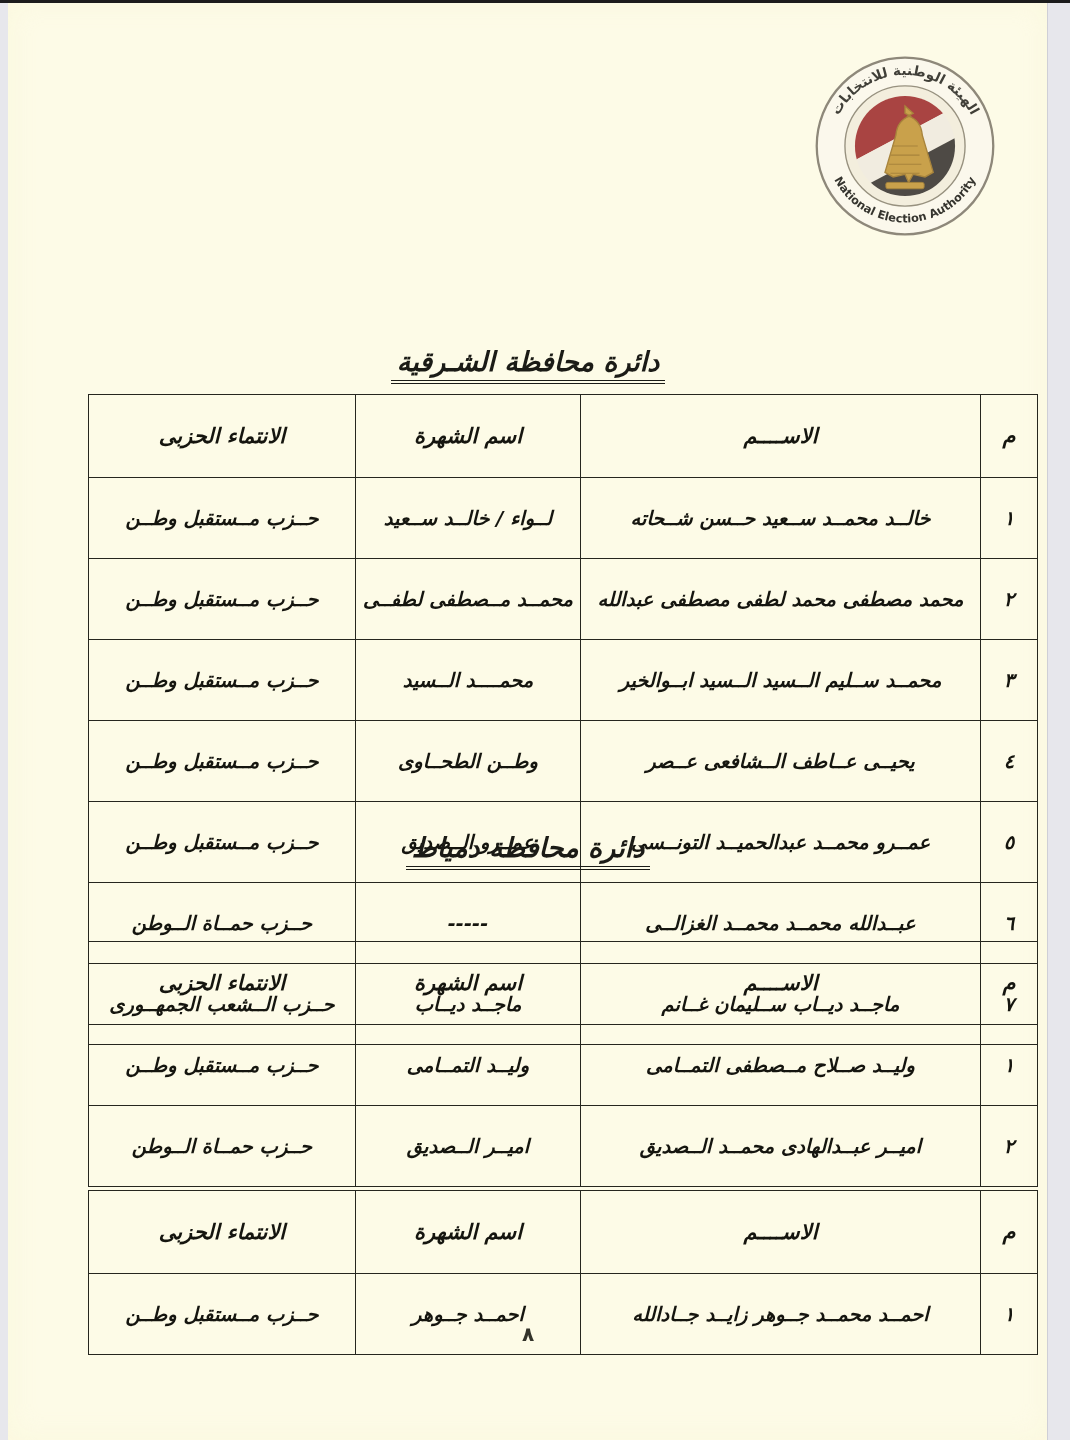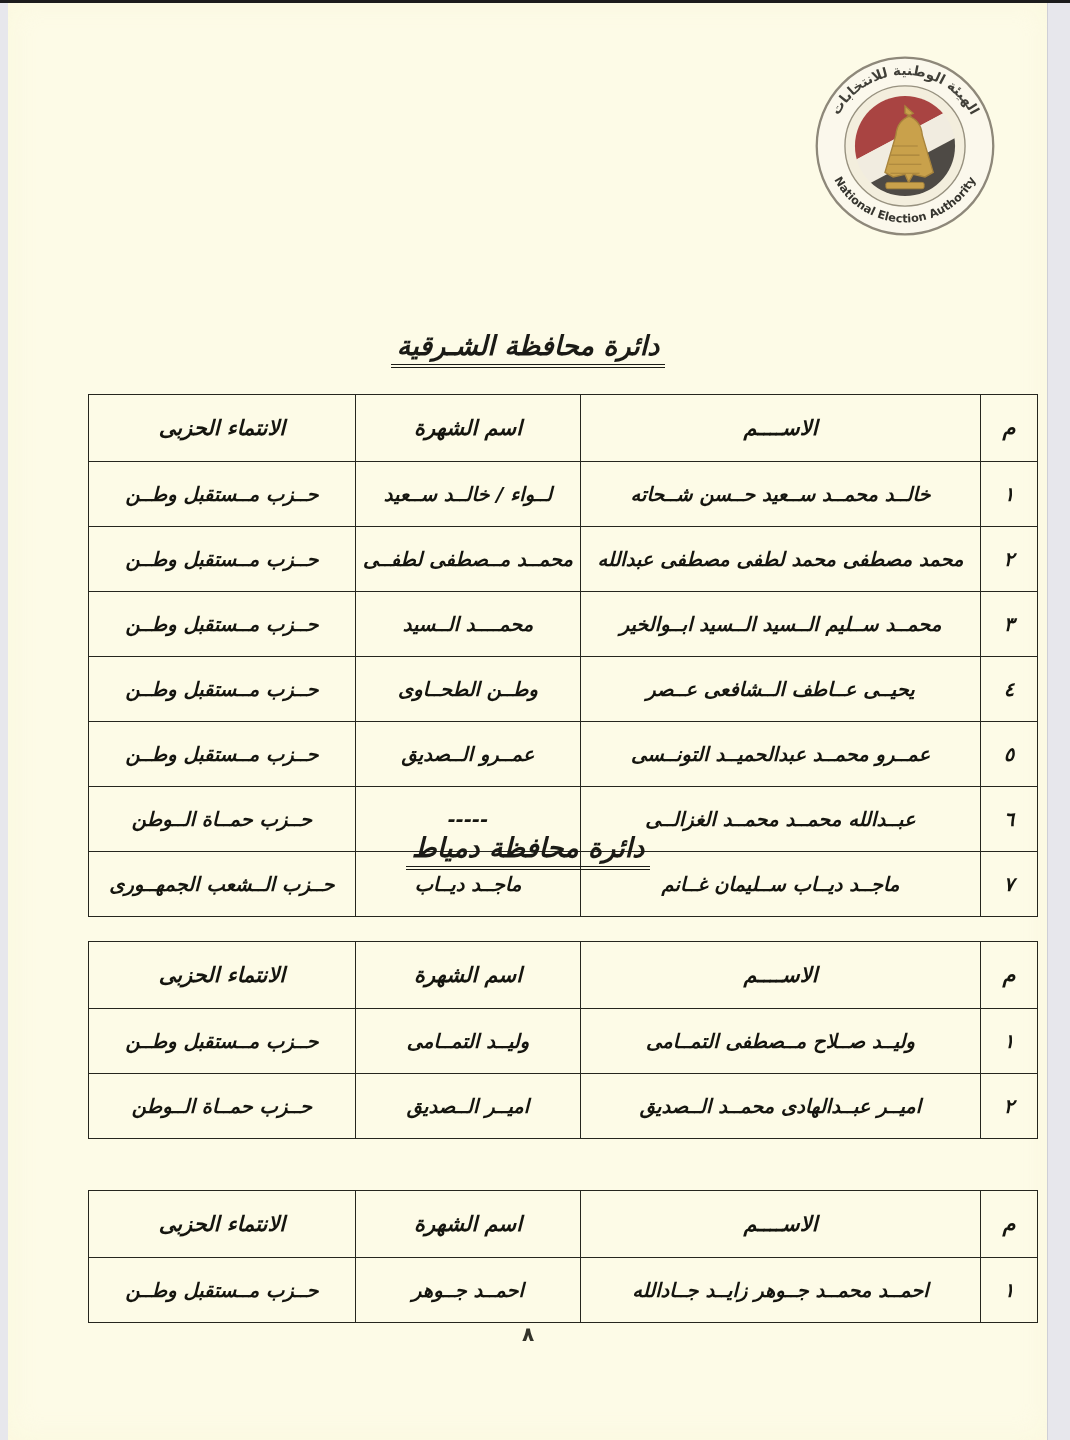--- a/index.html
+++ b/index.html
@@ -19,40 +19,40 @@
   
   .logo{position:absolute;top:55px;left:806px;width:182px;height:182px;}
 
   
   .sec-title{
     position:absolute;left:0;width:1040px;text-align:center;
     font-size:27px;font-weight:bold;font-style:italic;color:#1b1b16;
     direction:rtl;
   }
   .sec-title span{border-bottom:4px double #1b1b16;padding:0 6px 3px 6px;}
-  .t1{top:330px;}
+  .t1{top:346px;}
   .t2{top:832px;}
   .t3{top:1143px;}
 
   
   table.roster{
     position:absolute;left:80px;width:949px;
     border-collapse:collapse;direction:rtl;
     table-layout:fixed;
   }
   .tb1{top:394px;}
   .tb2{top:941px;}
   .tb3{top:1190px;}
   table.roster td,table.roster th{
     border:1.6px solid #26261f;
     color:#15150f;
     font-weight:bold;
     text-align:center;
     vertical-align:middle;
-    padding:6px 6px;
+    padding:14px 6px;
     overflow:hidden;
     white-space:nowrap;
   }
   table.roster th{
     height:54px;font-size:21px;font-style:italic;
   }
   table.roster td{
     height:52px;font-size:19.5px;font-style:italic;
   }
   .col-num{width:57px;}

